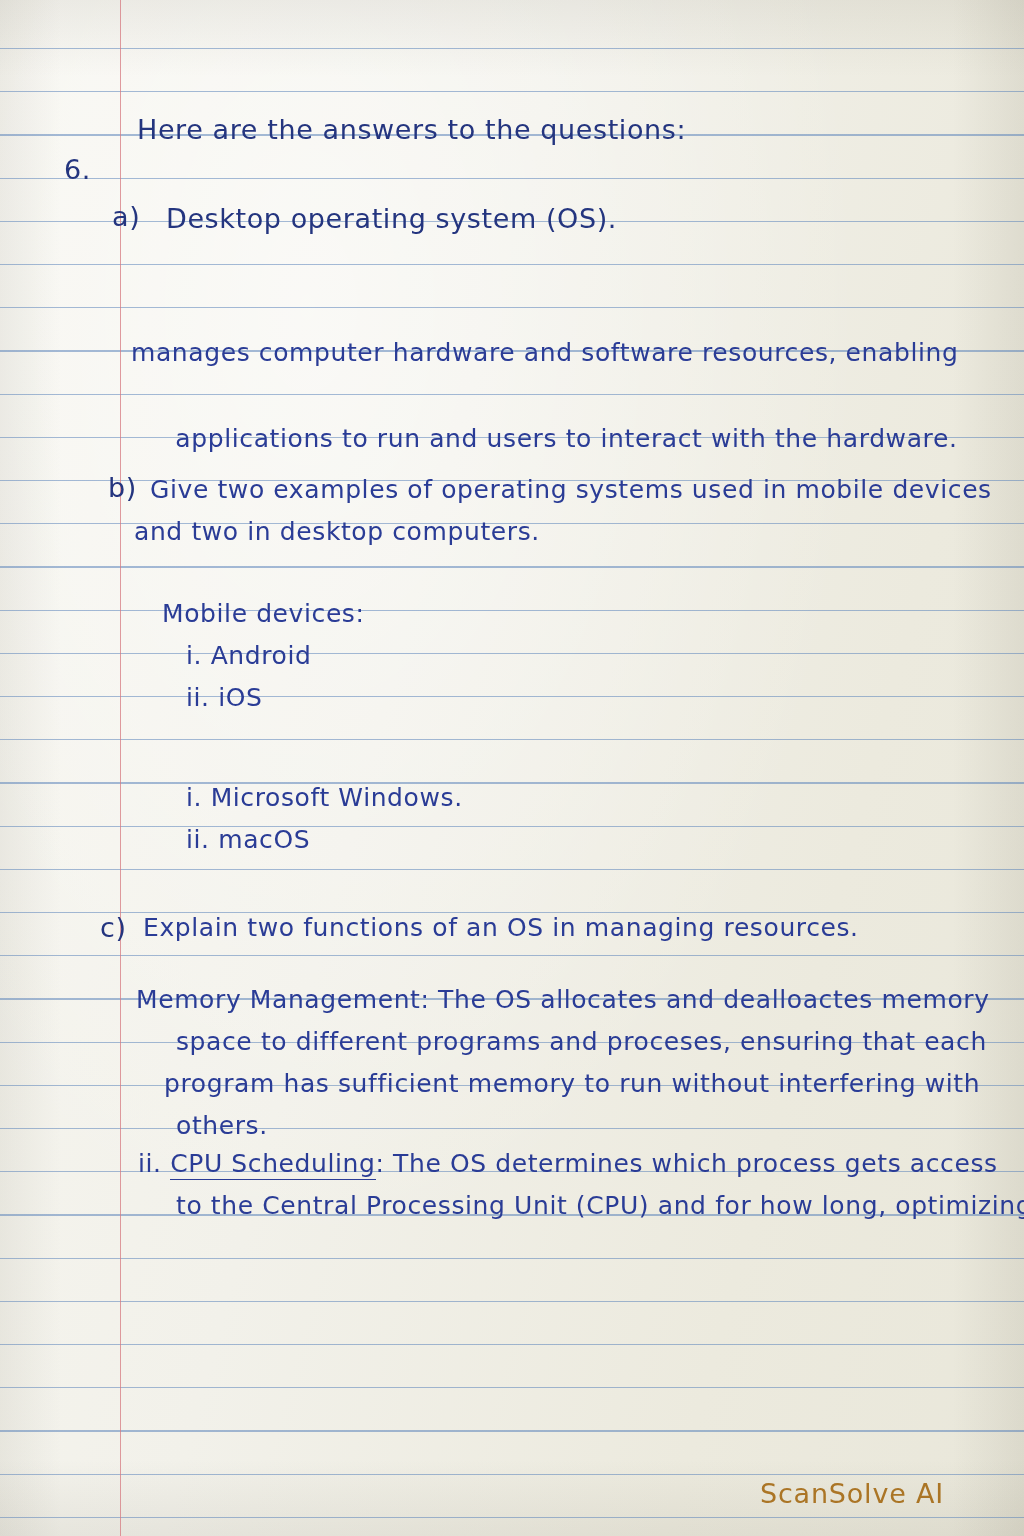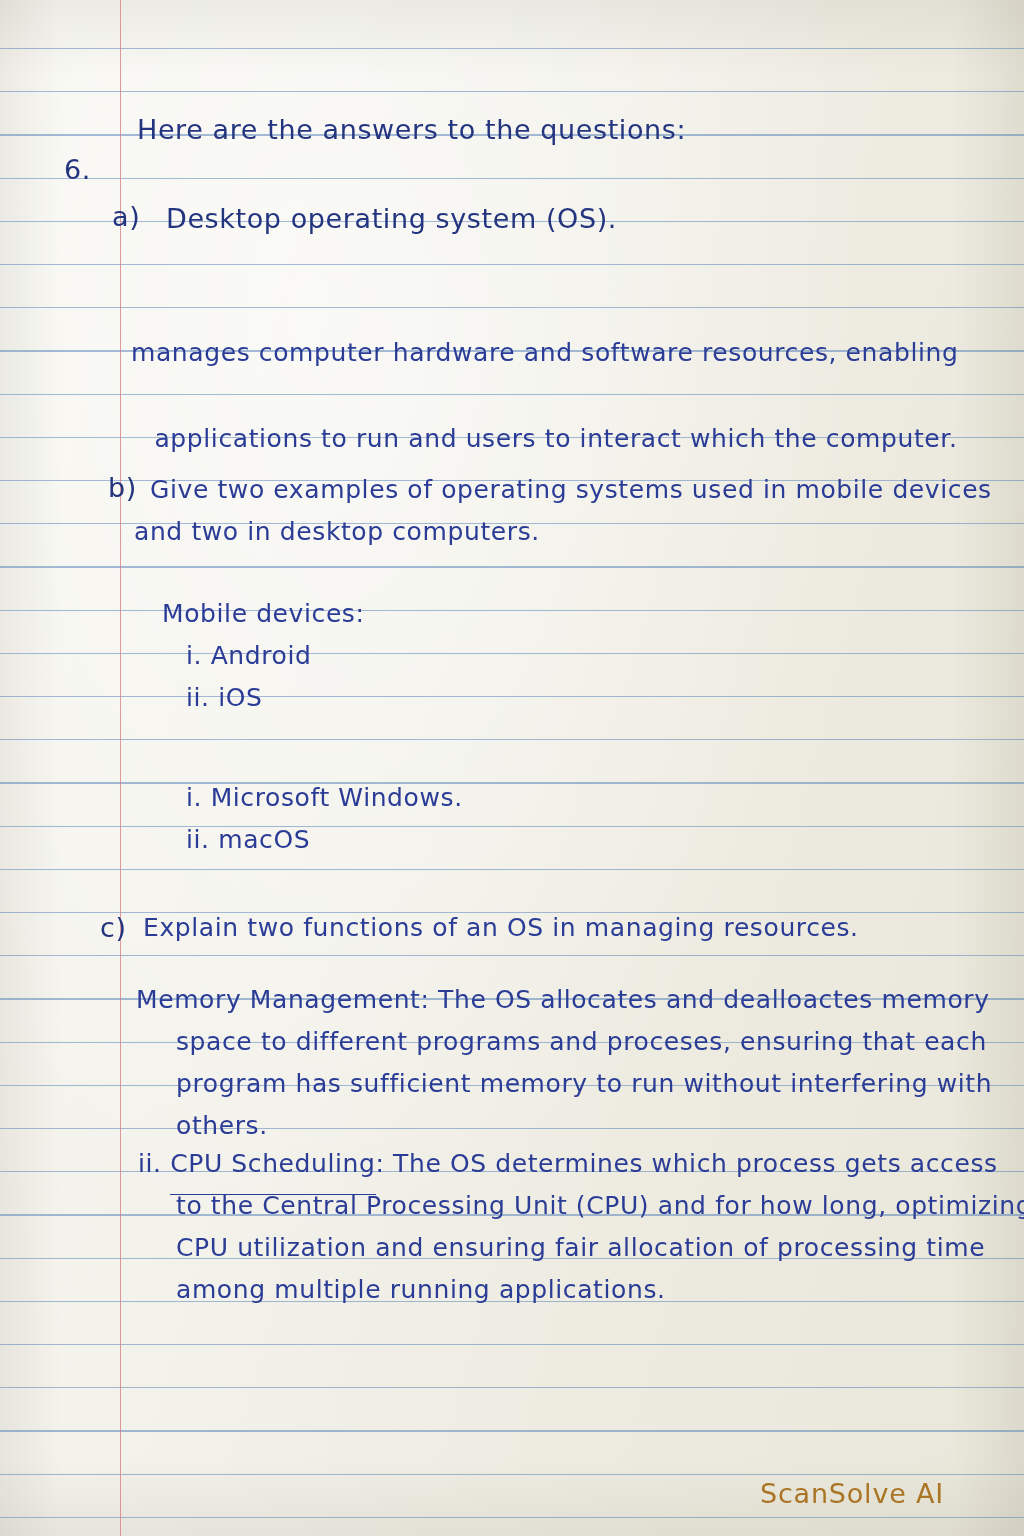--- a/index.html
+++ b/index.html
@@ -85,21 +85,21 @@
   }
 
   .l { font-size: 25px; line-height: 43px; }
   .lg { font-size: 27px; }
 
   
   .ink-dark { color: #24357f; }
 
   .underline-ink {
     border-bottom: 1.6px solid #2a3c96;
-    padding-bottom: 16px;
+    padding-bottom: 1px;
   }
 
   .wm {
     position: absolute;
     right: 80px;
     top: 1478px;
     font-size: 27px;
     color: #a16207;
     opacity: 0.85;
     letter-spacing: 0.8px;
@@ -121,46 +121,44 @@
 
     <div class="hw l lg ink-dark" style="left:137px; top:108px;">Here are the answers to the questions:</div>
 
     <div class="hw l lg ink-dark" style="left:64px; top:148px;">6.</div>
 
     <div class="hw l lg ink-dark" style="left:112px; top:195px;">a)</div>
     <div class="hw l lg ink-dark" style="left:166px; top:197px;">Desktop operating system (OS).</div>
 
     <div class="blk" style="left:134px; top:288px;">
       <div class="hw l row" style="position:relative; left:-3px; top:43px;">manages computer hardware and software resources, enabling</div>
-      <div class="hw l row" style="position:relative; left:-4px; top:86px;">applications to run and users to interact which the computer.</div>
+      <div class="hw l row" style="position:relative; left:-4px; top:86px;">applications to run and users to interact with the hardware.</div>
     </div>
 
     <div class="hw l lg ink-dark" style="left:108px; top:466px;">b)</div>
     <div class="hw l" style="left:150px; top:468px;">Give two examples of operating systems used in mobile devices</div>
     <div class="hw l" style="left:134px; top:510px;">and two in desktop computers.</div>
 
     <div class="hw l" style="left:162px; top:592px;">Mobile devices:</div>
     <div class="hw l" style="left:186px; top:634px;">i. Android</div>
     <div class="hw l" style="left:186px; top:676px;">ii. iOS</div>
 
     <div class="hw l" style="left:186px; top:776px;">i. Microsoft Windows.</div>
     <div class="hw l" style="left:186px; top:818px;">ii. macOS</div>
 
     <div class="hw l lg ink-dark" style="left:100px; top:906px;">c)</div>
     <div class="hw l" style="left:143px; top:906px;">Explain two functions of an OS in managing resources.</div>
 
     <div class="hw l" style="left:136px; top:978px;">Memory Management: The OS allocates and dealloactes memory</div>
     <div class="hw l" style="left:176px; top:1020px;">space to different programs and proceses, ensuring that each</div>
-    <div class="hw l" style="left:176px; top:1062px;">program has sufficient memory to run without interfering with</div>
+    <div class="hw l" style="left:164px; top:1062px;">program has sufficient memory to run without interfering with</div>
     <div class="hw l" style="left:176px; top:1104px;">others.</div>
 
     <div class="hw l" style="left:138px; top:1142px;">
       <span>ii.</span>
       <span class="underline-ink">CPU Scheduling</span><span>: The OS determines which process gets access</span>
     </div>
     <div class="hw l" style="left:176px; top:1184px;">to the Central Processing Unit (CPU) and for how long, optimizing</div>
-    <div class="hw l" style="left:176px; top:1226px;">CPU utilization and ensuring fair allocation of processing time</div>
-    <div class="hw l" style="left:176px; top:1268px;">among multiple running applications.</div>
 
   </div>
 
   <div class="wm">ScanSolve AI</div>
 </div>
 
 </body></html>

